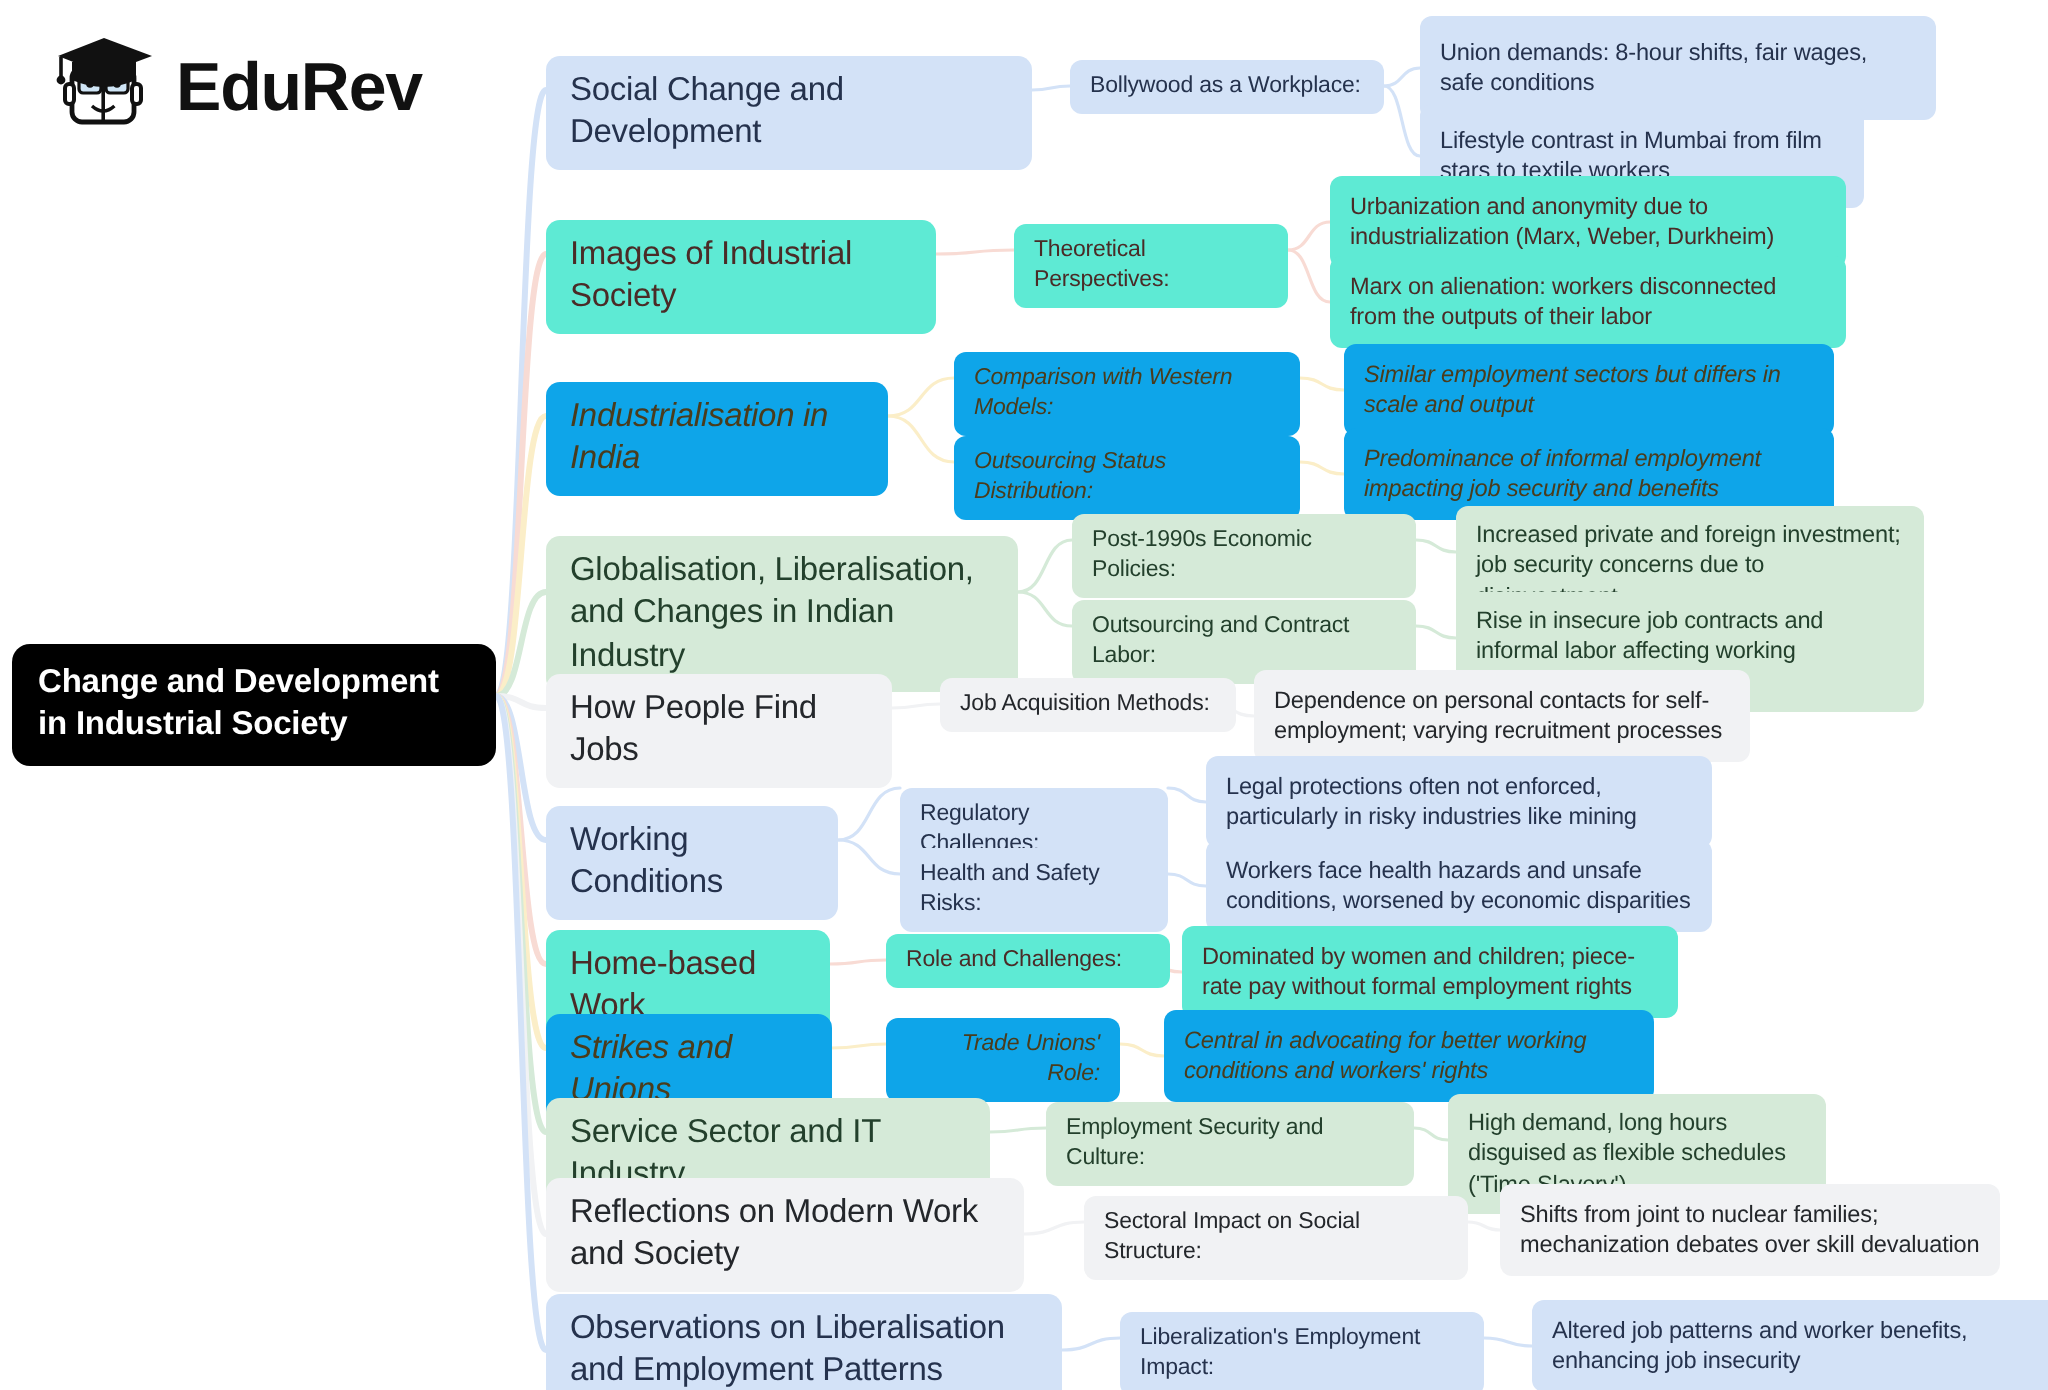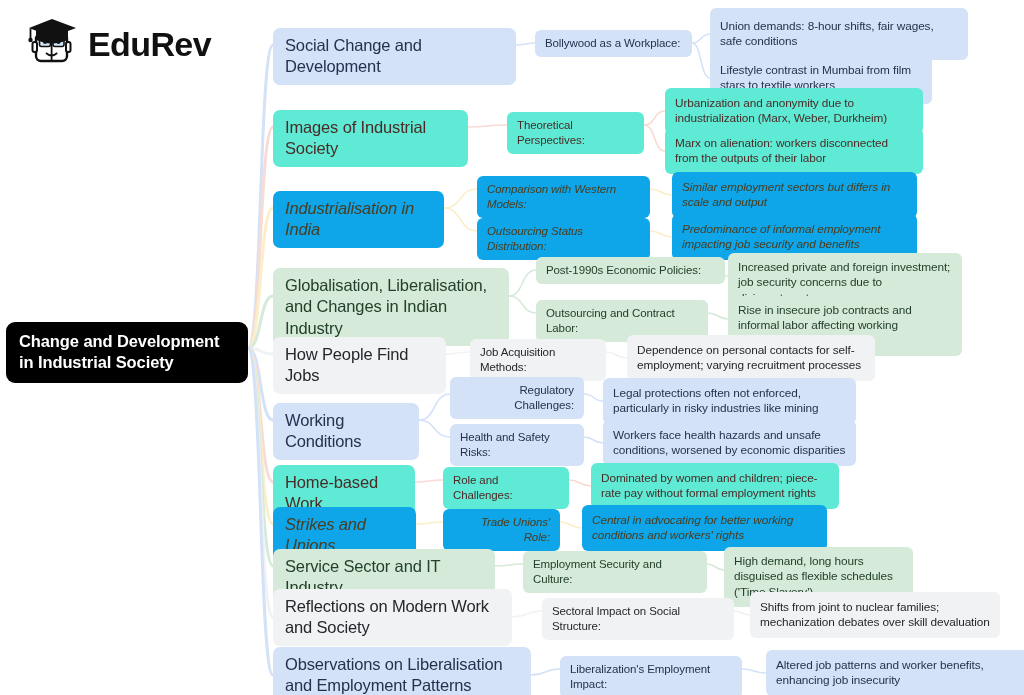--- a/index.html
+++ b/index.html
@@ -196,60 +196,60 @@
     </div>
     <div class="node l2 c-yellow" style="left: 477px; top: 218px; width: 173px; min-height: 26px;">
       <span>Outsourcing Status Distribution:</span>
     </div>
     <div class="node l3 c-yellow" style="left: 672px; top: 214px; width: 245px; min-height: 46px;">
       <span>Predominance of informal employment impacting job security and benefits</span>
     </div>
     <div class="node l1 c-green" style="left: 273px; top: 268px; width: 236px; min-height: 56px;">
       <span>Globalisation, Liberalisation, and Changes in Indian Industry</span>
     </div>
-    <div class="node l2 c-green" style="left: 536px; top: 257px; width: 189px; min-height: 26px;">
+    <div class="node l2 c-green" style="left: 536px; top: 257px; width: 172px; min-height: 26px;">
       <span>Post-1990s Economic Policies:</span>
     </div>
     <div class="node l3 c-green" style="left: 728px; top: 253px; width: 234px; min-height: 46px;">
       <span>Increased private and foreign investment; job security concerns due to disinvestment</span>
     </div>
     <div class="node l2 c-green" style="left: 536px; top: 300px; width: 172px; min-height: 26px;">
       <span>Outsourcing and Contract Labor:</span>
     </div>
     <div class="node l3 c-green" style="left: 728px; top: 296px; width: 234px; min-height: 46px;">
       <span>Rise in insecure job contracts and informal labor affecting working conditions</span>
     </div>
     <div class="node l1 c-gray" style="left: 273px; top: 337px; width: 173px; min-height: 34px;">
       <span>How People Find Jobs</span>
     </div>
-    <div class="node l2 c-gray" style="left: 470px; top: 339px; width: 136px; min-height: 26px;">
+    <div class="node l2 c-gray" style="left: 470px; top: 339px; width: 148px; min-height: 26px;">
       <span>Job Acquisition Methods:</span>
     </div>
     <div class="node l3 c-gray" style="left: 627px; top: 335px; width: 248px; min-height: 46px;">
       <span>Dependence on personal contacts for self-employment; varying recruitment processes</span>
     </div>
     <div class="node l1 c-blue" style="left: 273px; top: 403px; width: 146px; min-height: 34px;">
       <span>Working Conditions</span>
     </div>
-    <div class="node l2 c-blue" style="left: 450px; top: 377px; width: 134px; min-height: 26px; text-align: right;">
+    <div class="node l2 c-blue" style="left: 450px; top: 394px; width: 134px; min-height: 26px;">
       <span>Regulatory Challenges:</span>
     </div>
     <div class="node l3 c-blue" style="left: 603px; top: 378px; width: 253px; min-height: 46px;">
       <span>Legal protections often not enforced, particularly in risky industries like mining</span>
     </div>
     <div class="node l2 c-blue" style="left: 450px; top: 424px; width: 134px; min-height: 26px;">
       <span>Health and Safety Risks:</span>
     </div>
     <div class="node l3 c-blue" style="left: 603px; top: 420px; width: 253px; min-height: 46px;">
       <span>Workers face health hazards and unsafe conditions, worsened by economic disparities</span>
     </div>
     <div class="node l1 c-pink" style="left: 273px; top: 465px; width: 142px; min-height: 34px;">
       <span>Home-based Work</span>
     </div>
-    <div class="node l2 c-pink" style="left: 443px; top: 467px; width: 126px; min-height: 26px;">
+    <div class="node l2 c-pink" style="left: 443px; top: 467px; width: 142px; min-height: 26px;">
       <span>Role and Challenges:</span>
     </div>
     <div class="node l3 c-pink" style="left: 591px; top: 463px; width: 248px; min-height: 46px;">
       <span>Dominated by women and children; piece-rate pay without formal employment rights</span>
     </div>
     <div class="node l1 c-yellow" style="left: 273px; top: 507px; width: 143px; min-height: 34px;">
       <span>Strikes and Unions</span>
     </div>
     <div class="node l2 c-yellow" style="left: 443px; top: 509px; width: 117px; min-height: 26px; text-align: right;">
       <span>Trade Unions' Role:</span>

